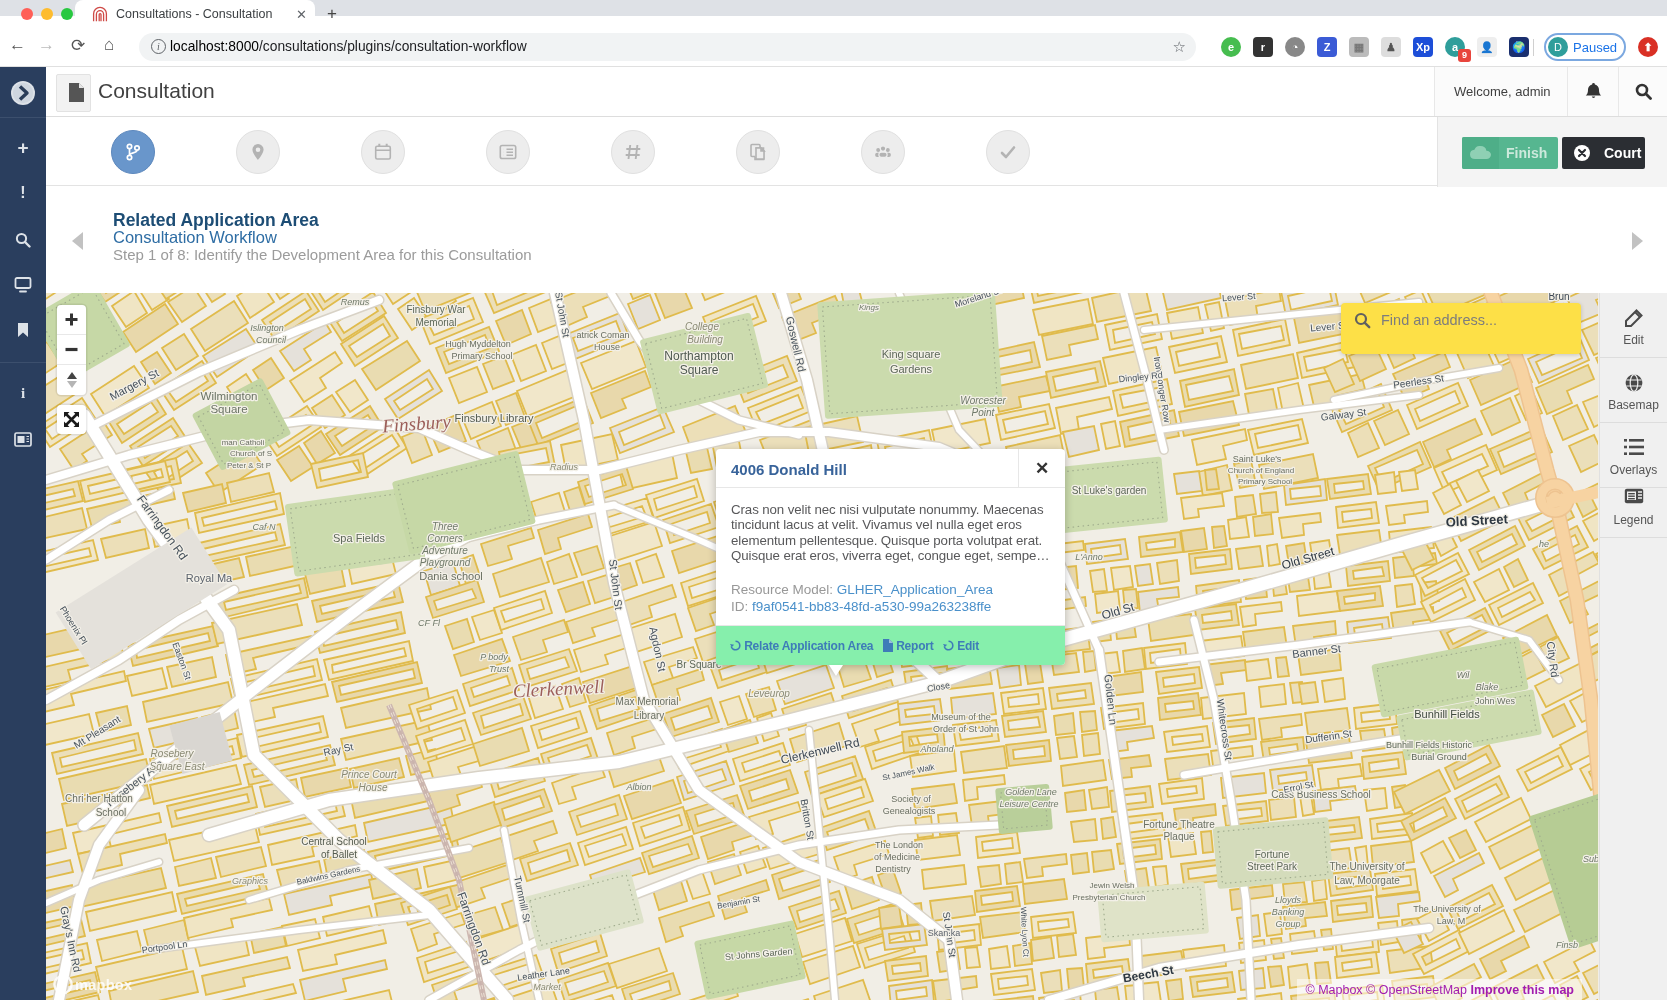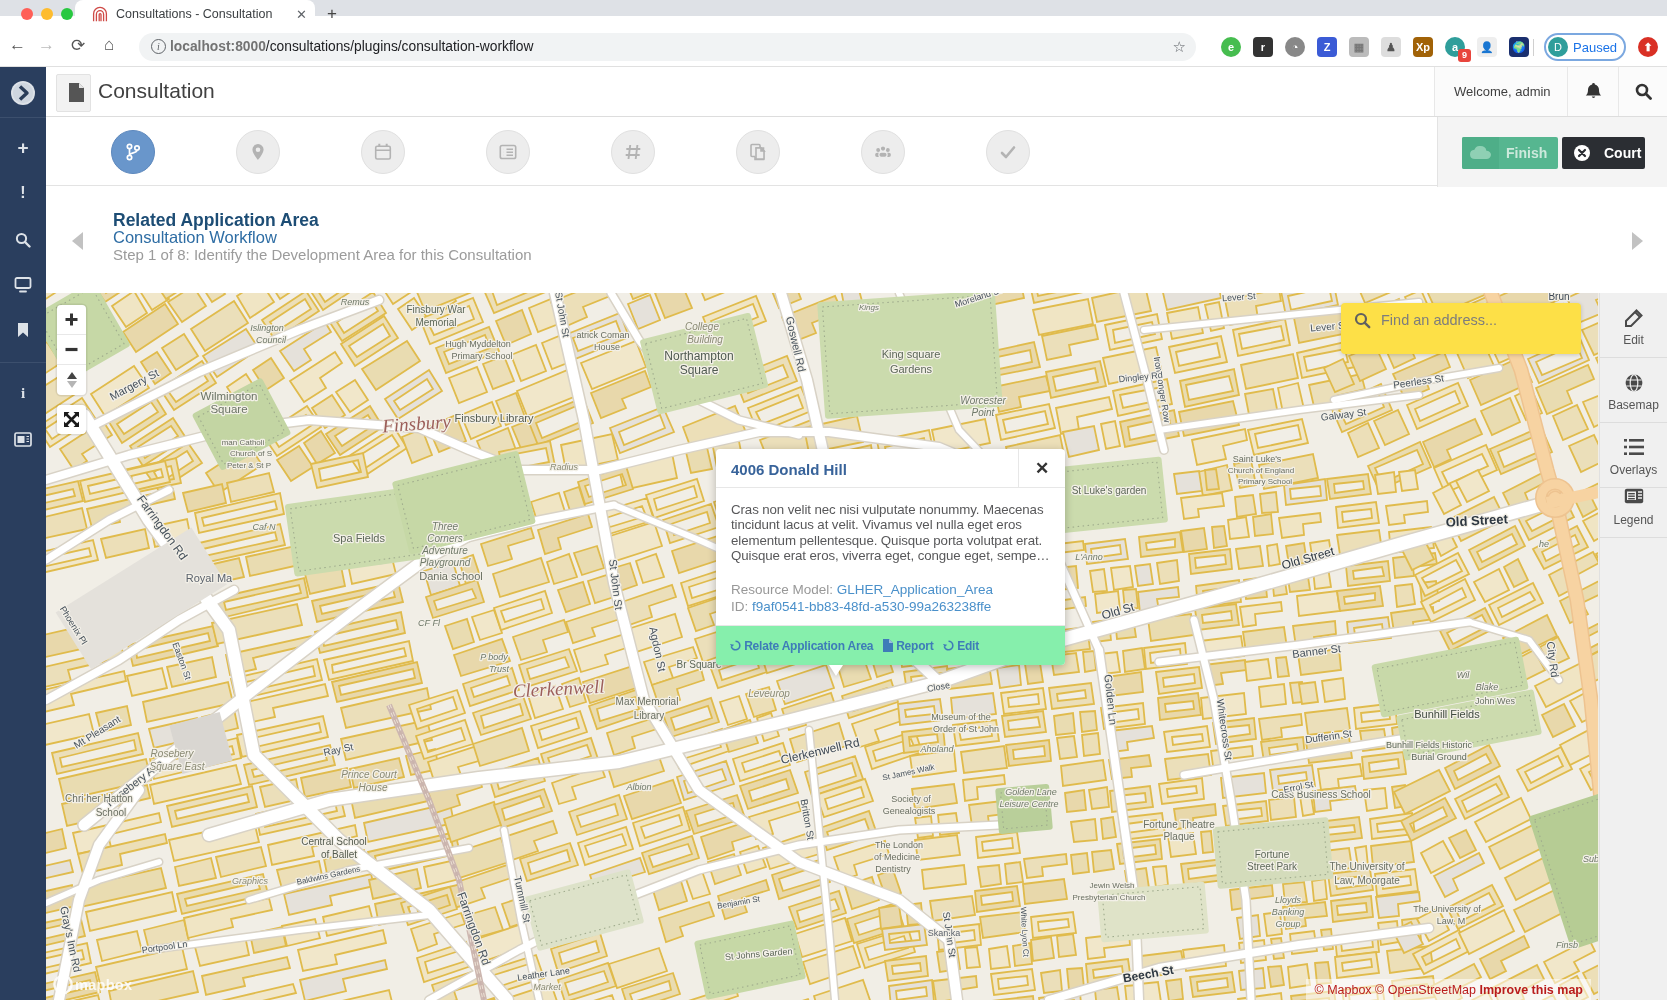--- a/index.html
+++ b/index.html
@@ -49,21 +49,21 @@
 #map{position:absolute;left:46px;top:293px;width:1553px;height:707px;overflow:hidden;background:#f1eee6}
 #mpanel{position:absolute;left:1599px;top:293px;width:68px;height:707px;background:#f0f0f0;border-left:1px solid #e0e0e0}
 .mbtn{position:absolute;left:0;width:67px;height:65px;border-bottom:1px solid #ddd;text-align:center;color:#555}
 .mbtn .lb{position:absolute;left:0;top:40px;width:67px;font-size:12px;color:#555}
 .mbtn svg{margin-top:15px}
 #zoomctl{position:absolute;left:11px;top:12px;width:29px;height:90px;background:#fff;border-radius:4px;box-shadow:0 0 0 1.5px rgba(0,0,0,.08);}
 #zoomctl div{position:relative;width:29px;height:30px;text-align:center}
 #fsctl{position:absolute;left:11px;top:112px;width:29px;height:29px;background:#fff;border-radius:4px;box-shadow:0 0 0 1.5px rgba(0,0,0,.08);text-align:center}
 #addrbox{position:absolute;left:1295px;top:10px;width:240px;height:51px;background:#fde047;border-radius:4px;box-shadow:0 1px 4px rgba(0,0,0,.18)}
 #addrbox .ph{position:absolute;left:40px;top:9px;font-size:14.5px;color:#7d7d7d}
-#attrib{position:absolute;right:8px;bottom:0px;height:21px;background:rgba(255,255,255,.55);font-size:12.5px;color:#b91c1c;padding:4px 8px 16px 8px;white-space:nowrap}
+#attrib{position:absolute;right:17px;bottom:0px;height:21px;background:rgba(255,255,255,.55);font-size:12.5px;color:#a21caf;padding:4px 8px 16px 8px;white-space:nowrap}
 #mblogo{position:absolute;left:7px;bottom:5px;width:90px;height:21px;opacity:.85}
 
 #popup{position:absolute;left:670px;top:156px;width:349px;height:216px;background:#fff;border-radius:4px;box-shadow:0 2px 9px rgba(0,0,0,.25)}
 #popup .hd{position:absolute;left:0;top:0;width:100%;height:39px;border-bottom:1px solid #e7e7e7}
 #popup .hd .t{position:absolute;left:15px;top:12px;font-size:15px;font-weight:bold;color:#38639a}
 #popup .hd .x{position:absolute;right:0;top:0;width:47px;height:39px;border-left:1px solid #e7e7e7;text-align:center;line-height:39px;font-size:17px;color:#333;font-weight:bold}
 #popup .bd{position:absolute;left:15px;top:53px;width:322px;font-size:13.3px;line-height:15.3px;color:#58585a;letter-spacing:-0.1px}
 #popup .meta{position:absolute;left:15px;top:132px;font-size:13.5px;line-height:17px;color:#989898}
 #popup .meta a{color:#4a90ca;text-decoration:none}
 #popup .ft{position:absolute;left:0;bottom:0;width:100%;height:40px;background:#86efac;border-top:1px solid #e7e7e7;border-radius:0 0 4px 4px}
@@ -89,30 +89,30 @@
  </div>
  <div id="newtab">+</div>
 </div>
 <div id="navrow">
  <span class="navic" style="left:9px">←</span>
  <span class="navic" style="left:38px;color:#bbb">→</span>
  <span class="navic" style="left:71px">⟳</span>
  <span class="navic" style="left:104px">⌂</span>
  <div id="omni">
    <span class="info">i</span>
-   <span class="url"><b style="font-weight:bold;color:#737373">localhost:8000</b>/consultations/plugins/consultation-workflow</span>
+   <span class="url"><b style="font-weight:normal;color:#000000">localhost:8000</b>/consultations/plugins/consultation-workflow</span>
    <span class="star">☆</span>
  </div>
  <div class="ext" style="left:1221px;background:#46bd4f;border-radius:10px">e</div>
  <div class="ext" style="left:1253px;background:#333">r</div>
  <div class="ext" style="left:1285px;background:#888;border-radius:10px">◔</div>
  <div class="ext" style="left:1317px;background:#3b5bd6">Z</div>
  <div class="ext" style="left:1349px;background:#bbb;color:#777">▦</div>
  <div class="ext" style="left:1381px;background:#ddd;color:#555">♟</div>
- <div class="ext" style="left:1413px;background:#a16207">Xp</div>
+ <div class="ext" style="left:1413px;background:#1d4ed8">Xp</div>
  <div class="ext" style="left:1445px;background:#2f9e9b;border-radius:10px">a<span style="position:absolute;right:-6px;bottom:-5px;width:13px;height:13px;background:#e8453c;border-radius:3px;font-size:9px;line-height:13px;color:#fff;font-weight:bold">9</span></div>
  <div class="ext" style="left:1477px;background:#eee;color:#333">👤</div>
  <div class="ext" style="left:1509px;background:#1a2f6e">🌍</div>
  <div style="position:absolute;left:1533px;top:11px;width:1px;height:17px;background:#d0d0d0"></div>
     <div id="profile">
       <span class="pd">D</span>
       <span class="pt">Paused</span>
     </div>
  <div class="ext" style="left:1638px;background:#d93025;border-radius:10px">⬆</div>
 </div>

